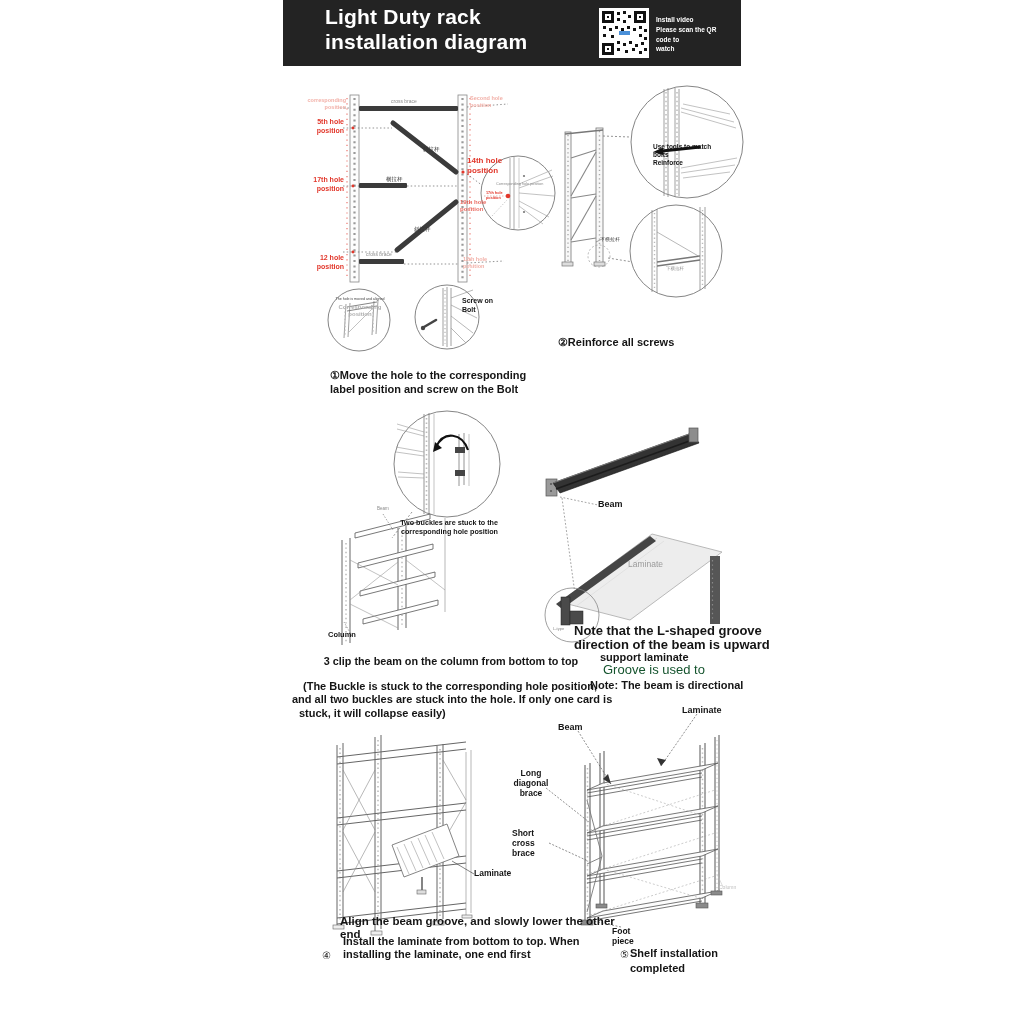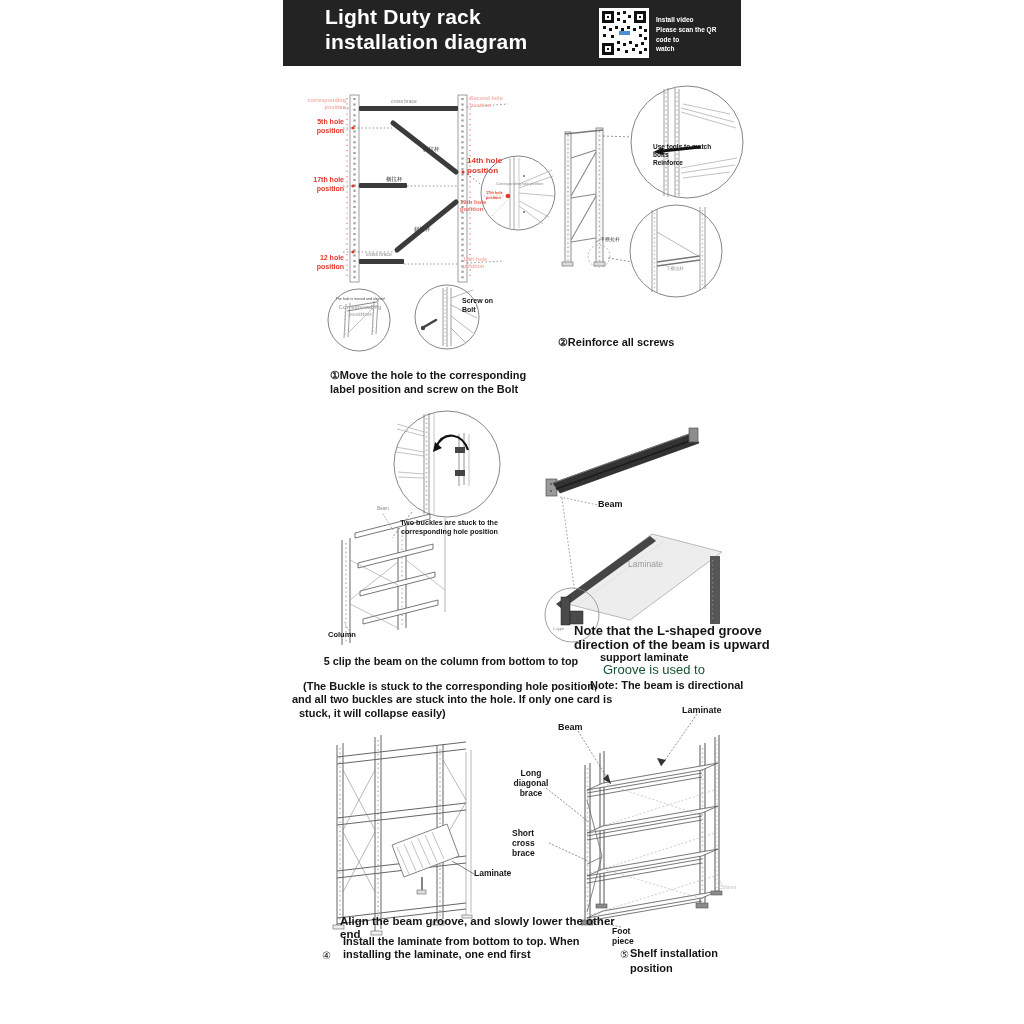--- a/index.html
+++ b/index.html
@@ -439,21 +439,21 @@
   <div class="lbl gray" style="left:377px;top:506px;font-size:4.5px">Beam</div>
   <div class="lbl cap" style="left:328px;top:630px;font-size:7.5px">Column</div>
   <div class="lbl cap" style="left:598px;top:499px;font-size:9px">Beam</div>
   <div class="lbl" style="left:628px;top:559px;font-size:8.5px;color:#9a9a9a">Laminate</div>
   <div class="lbl gray" style="left:553px;top:627px;font-size:4px">L-type</div>
   <div class="lbl cap" style="left:574px;top:624px;font-size:13px;line-height:13.5px">Note that the L-shaped groove
 direction of the beam is upward</div>
   <div class="lbl cap" style="left:600px;top:651px;font-size:11px">support laminate</div>
   <div class="lbl" style="left:603px;top:662px;font-size:13px;color:#14532d">Groove is used to</div>
   <div class="lbl cap" style="left:590px;top:679px;font-size:11px">Note: The beam is directional</div>
-  <div class="lbl cap" style="left:320px;top:655px;width:262px;font-size:10.8px;text-align:center">5 clip the beam on the column from bottom to top</div>
+  <div class="lbl cap" style="left:320px;top:655px;width:262px;font-size:10.8px;text-align:center">3 clip the beam on the column from bottom to top</div>
   <div class="lbl cap" style="left:303px;top:680px;font-size:11px">(The Buckle is stuck to the corresponding hole position,</div>
   <div class="lbl cap" style="left:292px;top:693px;font-size:11px">and all two buckles are stuck into the hole. If only one card is</div>
   <div class="lbl cap" style="left:299px;top:707px;font-size:11px">stuck, it will collapse easily)</div>
 
   <div class="lbl cap" style="left:474px;top:868px;font-size:8.5px">Laminate</div>
   <div class="lbl" style="left:322px;top:950px;font-size:10px;color:#222">④</div>
   <div class="lbl cap" style="left:343px;top:935px;font-size:11px;line-height:13px">Install the laminate from bottom to top. When
 installing the laminate, one end first</div>
   <div class="lbl cap" style="left:340px;top:915px;font-size:11.5px;line-height:12.5px">Align the beam groove, and slowly lower the other
 end</div>
@@ -464,15 +464,15 @@
 diagonal
 brace</div>
   <div class="lbl cap" style="left:512px;top:828px;width:38px;font-size:8.5px;text-align:left;line-height:1.2">Short
 cross
 brace</div>
   <div class="lbl cap" style="left:612px;top:926px;font-size:8.5px;line-height:1.2">Foot
 piece</div>
   <div class="lbl" style="left:719px;top:884px;font-size:5px;color:#c0c0c0">Column</div>
   <div class="lbl" style="left:620px;top:949px;font-size:10px;color:#222">⑤</div>
   <div class="lbl cap" style="left:630px;top:946px;font-size:11px;line-height:15px">Shelf installation
-position</div>
+completed</div>
 
 </div>
 
 </body></html>

